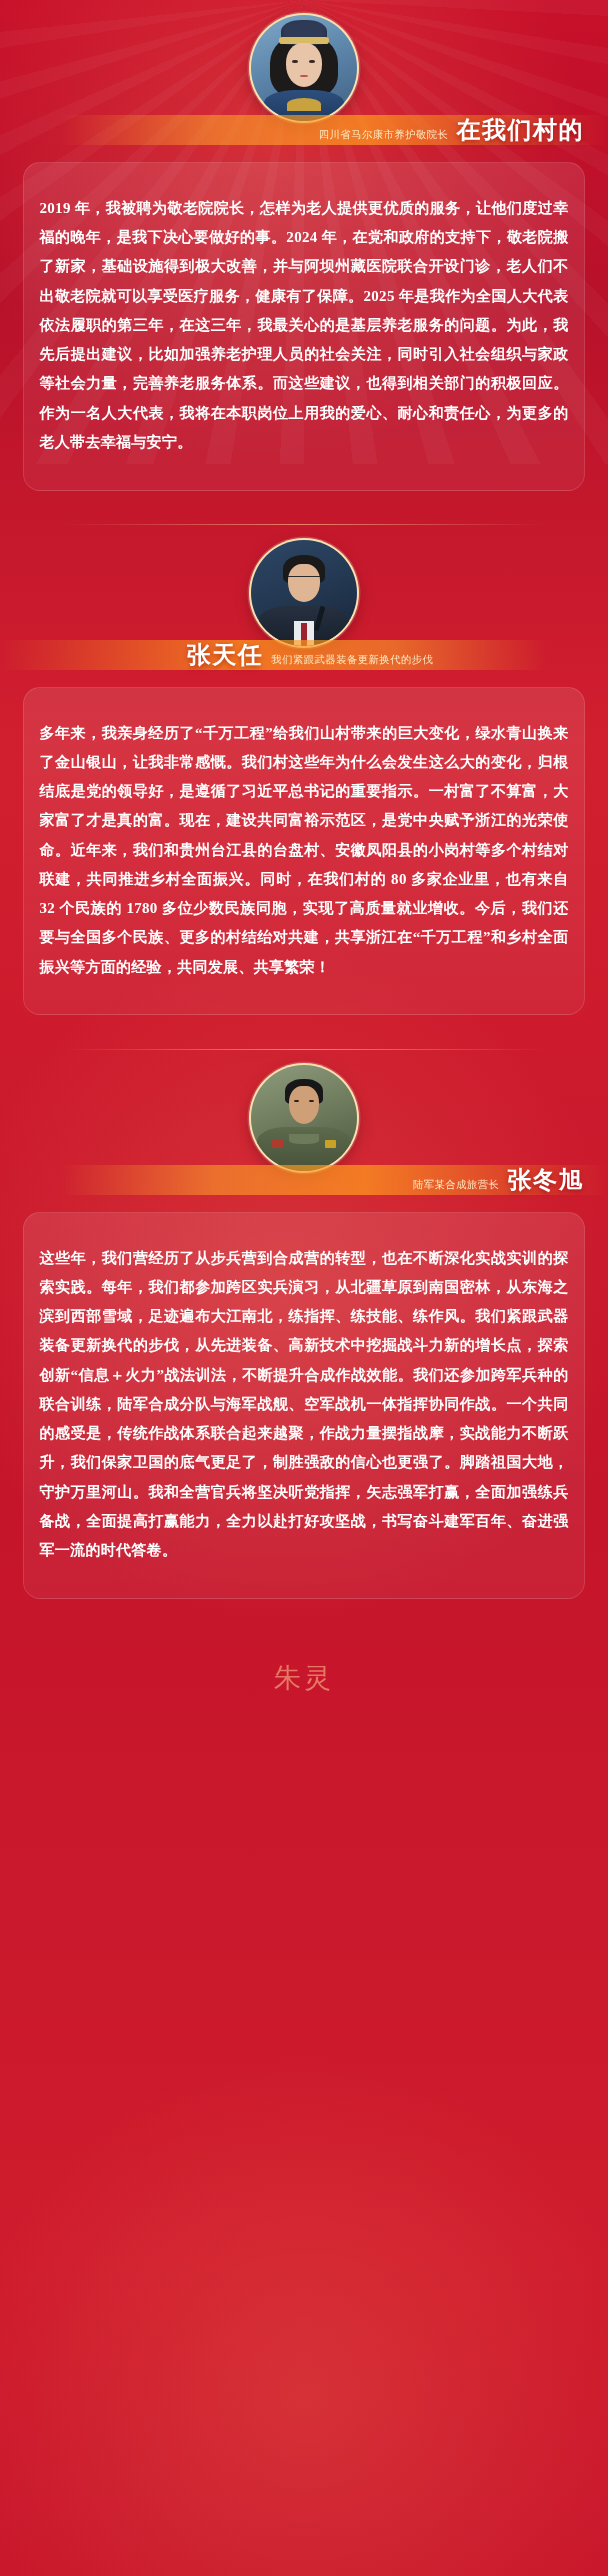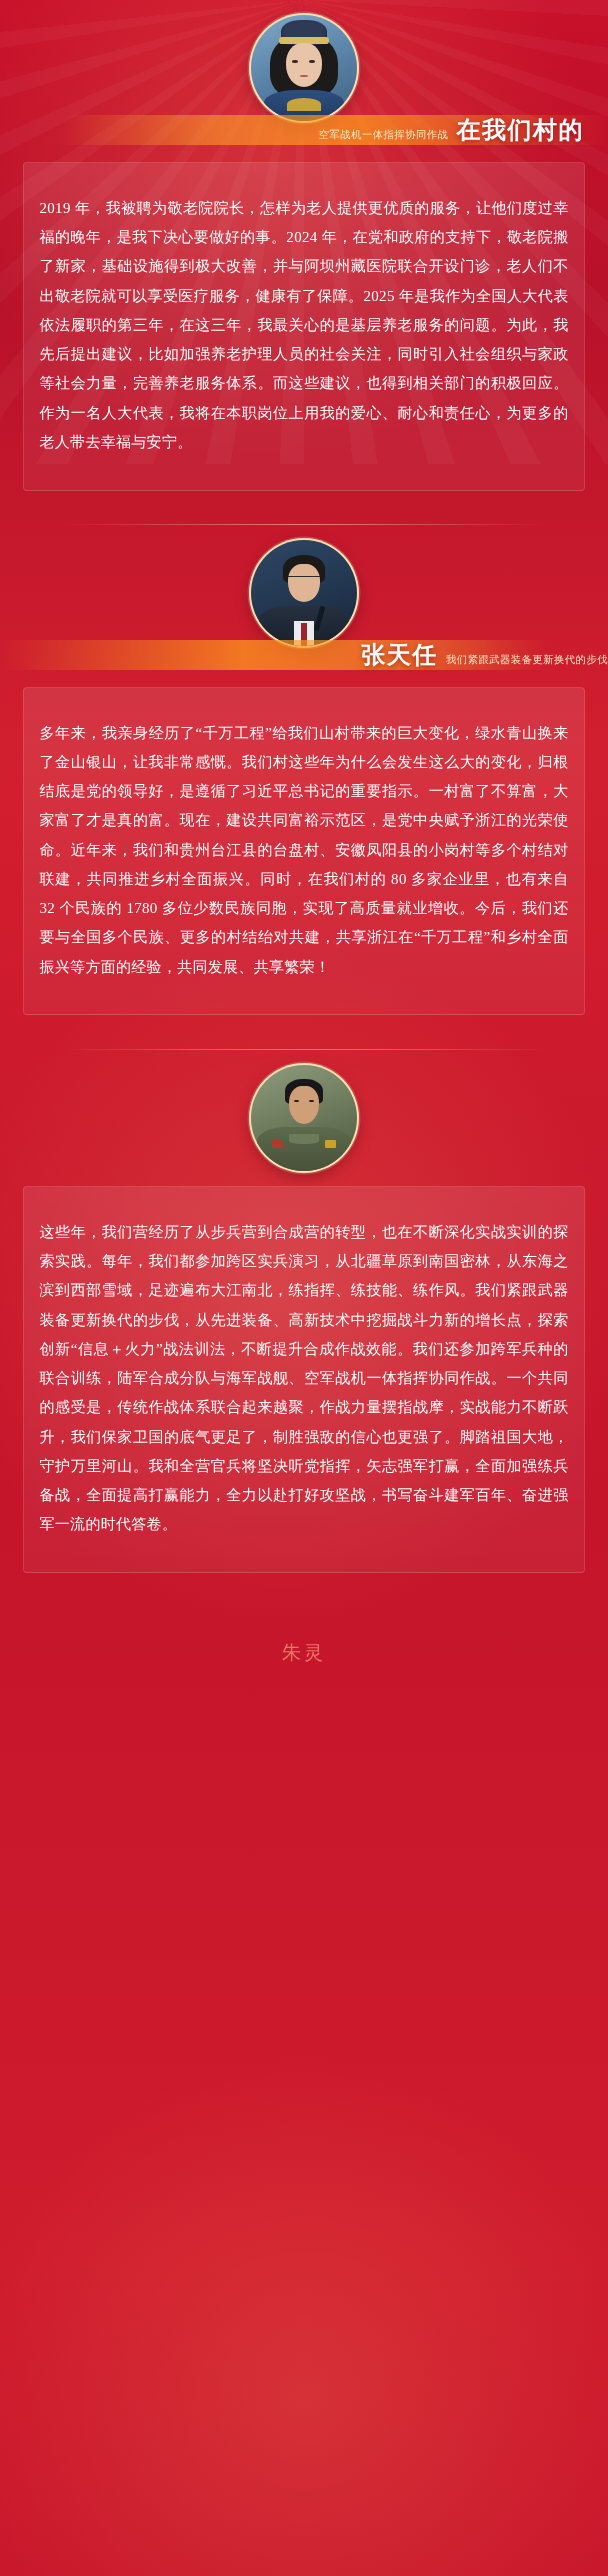--- a/index.html
+++ b/index.html
@@ -123,23 +123,23 @@
   }
   .name-banner .ribbon {
     position: absolute;
     left: 0;
     top: 4.1px;
     height: 30px;
     width: 100%;
     background: linear-gradient(90deg, rgba(255,196,64,0) 0%, rgba(255,176,48,0.0) 10%, rgba(255,168,40,0.55) 35%, rgba(255,150,30,0.75) 60%, rgba(255,120,20,0.0) 100%);
   }
   .name-banner.left-name {
-    justify-content: flex-end;
+    justify-content: center;
     padding-left: 24px;
-    padding-right: 0;
+    padding-right: 12px;
   }
   .name-banner.left-name .ribbon {
     background: linear-gradient(270deg, rgba(255,196,64,0) 0%, rgba(255,176,48,0.0) 10%, rgba(255,168,40,0.55) 35%, rgba(255,150,30,0.75) 60%, rgba(255,120,20,0.0) 100%);
   }
   .name-row {
     position: relative;
     z-index: 2;
     display: flex;
     align-items: baseline;
     gap: 8.2px;
@@ -157,22 +157,23 @@
     letter-spacing: 1.5px;
     text-shadow: 0 1.5px 5.2px rgba(120,0,10,0.5);
     white-space: nowrap;
   }
 
   
   .quote-box {
     margin: 13.4px 23px 28px 23px;
     padding: 15.5px 15.5px 17.5px 15.5px;
     background: linear-gradient(180deg, rgba(255,255,255,0.10) 0%, rgba(255,255,255,0.05) 100%);
-    border-radius: 4px;
+    border-radius: 17px;
     border: 0.5px solid rgba(255,255,255,0.12);
+    font-weight: bold;
   }
   .quote-text {
     font-size: 15px;
     line-height: 1.95;
     color: #ffffff;
     text-align: justify;
     text-justify: inter-ideograph;
     letter-spacing: 0.3px;
     font-family: "Liberation Serif", serif;
     white-space: pre-wrap;
@@ -188,21 +189,21 @@
   
   .footer {
     position: relative;
     height: 93px;
     display: flex;
     align-items: center;
     justify-content: center;
   }
   .footer-mark {
     font-family: Liberation Serif, serif;
-    font-size: 19px;
+    font-size: 27px;
     color: rgba(255,200,150,0.55);
     letter-spacing: 3.1px;
   }
 </style>
 </head>
 <body>
 
 <div class="page">
   <div class="glow glow-a"></div>
   <div class="glow glow-b"></div>
@@ -225,21 +226,21 @@
             <div class="eyeR"></div>
             <div class="mouth"></div>
             <div class="body"></div>
             <div class="collar"></div>
           </div>
         </div>
       </div>
       <div class="name-banner">
         <div class="ribbon"></div>
         <div class="name-row">
-          <span class="title-text">空军战机一体指挥协同作战</span>
+          <span class="title-text">四川省马尔康市养护敬院长</span>
           <span class="person-name">在我们村的</span>
         </div>
       </div>
       <div class="quote-box">
         <p class="quote-text">2019 年，我被聘为敬老院院长，怎样为老人提供更优质的服务，让他们度过幸福的晚年，是我下决心要做好的事。2024 年，在党和政府的支持下，敬老院搬了新家，基础设施得到极大改善，并与阿坝州藏医院联合开设门诊，老人们不出敬老院就可以享受医疗服务，健康有了保障。2025 年是我作为全国人大代表依法履职的第三年，在这三年，我最关心的是基层养老服务的问题。为此，我先后提出建议，比如加强养老护理人员的社会关注，同时引入社会组织与家政等社会力量，完善养老服务体系。而这些建议，也得到相关部门的积极回应。作为一名人大代表，我将在本职岗位上用我的爱心、耐心和责任心，为更多的老人带去幸福与安宁。</p>
       </div>
     </div>
 
     <div class="divider"></div>
 
@@ -281,20 +282,27 @@
             <div class="collar"></div>
             <div class="badge"></div>
             <div class="badge2"></div>
             <div class="hair"></div>
             <div class="face"></div>
             <div class="eyeL"></div>
             <div class="eyeR"></div>
           </div>
         </div>
       </div>
+      <div class="name-banner">
+        <div class="ribbon"></div>
+        <div class="name-row">
+          <span class="title-text">陆军某合成旅营长</span>
+          <span class="person-name">张冬旭</span>
+        </div>
+      </div>
       <div class="quote-box">
         <p class="quote-text">这些年，我们营经历了从步兵营到合成营的转型，也在不断深化实战实训的探索实践。每年，我们都参加跨区实兵演习，从北疆草原到南国密林，从东海之滨到西部雪域，足迹遍布大江南北，练指挥、练技能、练作风。我们紧跟武器装备更新换代的步伐，从先进装备、高新技术中挖掘战斗力新的增长点，探索创新“信息＋火力”战法训法，不断提升合成作战效能。我们还参加跨军兵种的联合训练，陆军合成分队与海军战舰、空军战机一体指挥协同作战。一个共同的感受是，传统作战体系联合起来越聚，作战力量摆指战摩，实战能力不断跃升，我们保家卫国的底气更足了，制胜强敌的信心也更强了。脚踏祖国大地，守护万里河山。我和全营官兵将坚决听党指挥，矢志强军打赢，全面加强练兵备战，全面提高打赢能力，全力以赴打好攻坚战，书写奋斗建军百年、奋进强军一流的时代答卷。</p>
       </div>
     </div>
 
     <div class="footer">
       <span class="footer-mark">朱灵</span>
     </div>
 
   </div>

